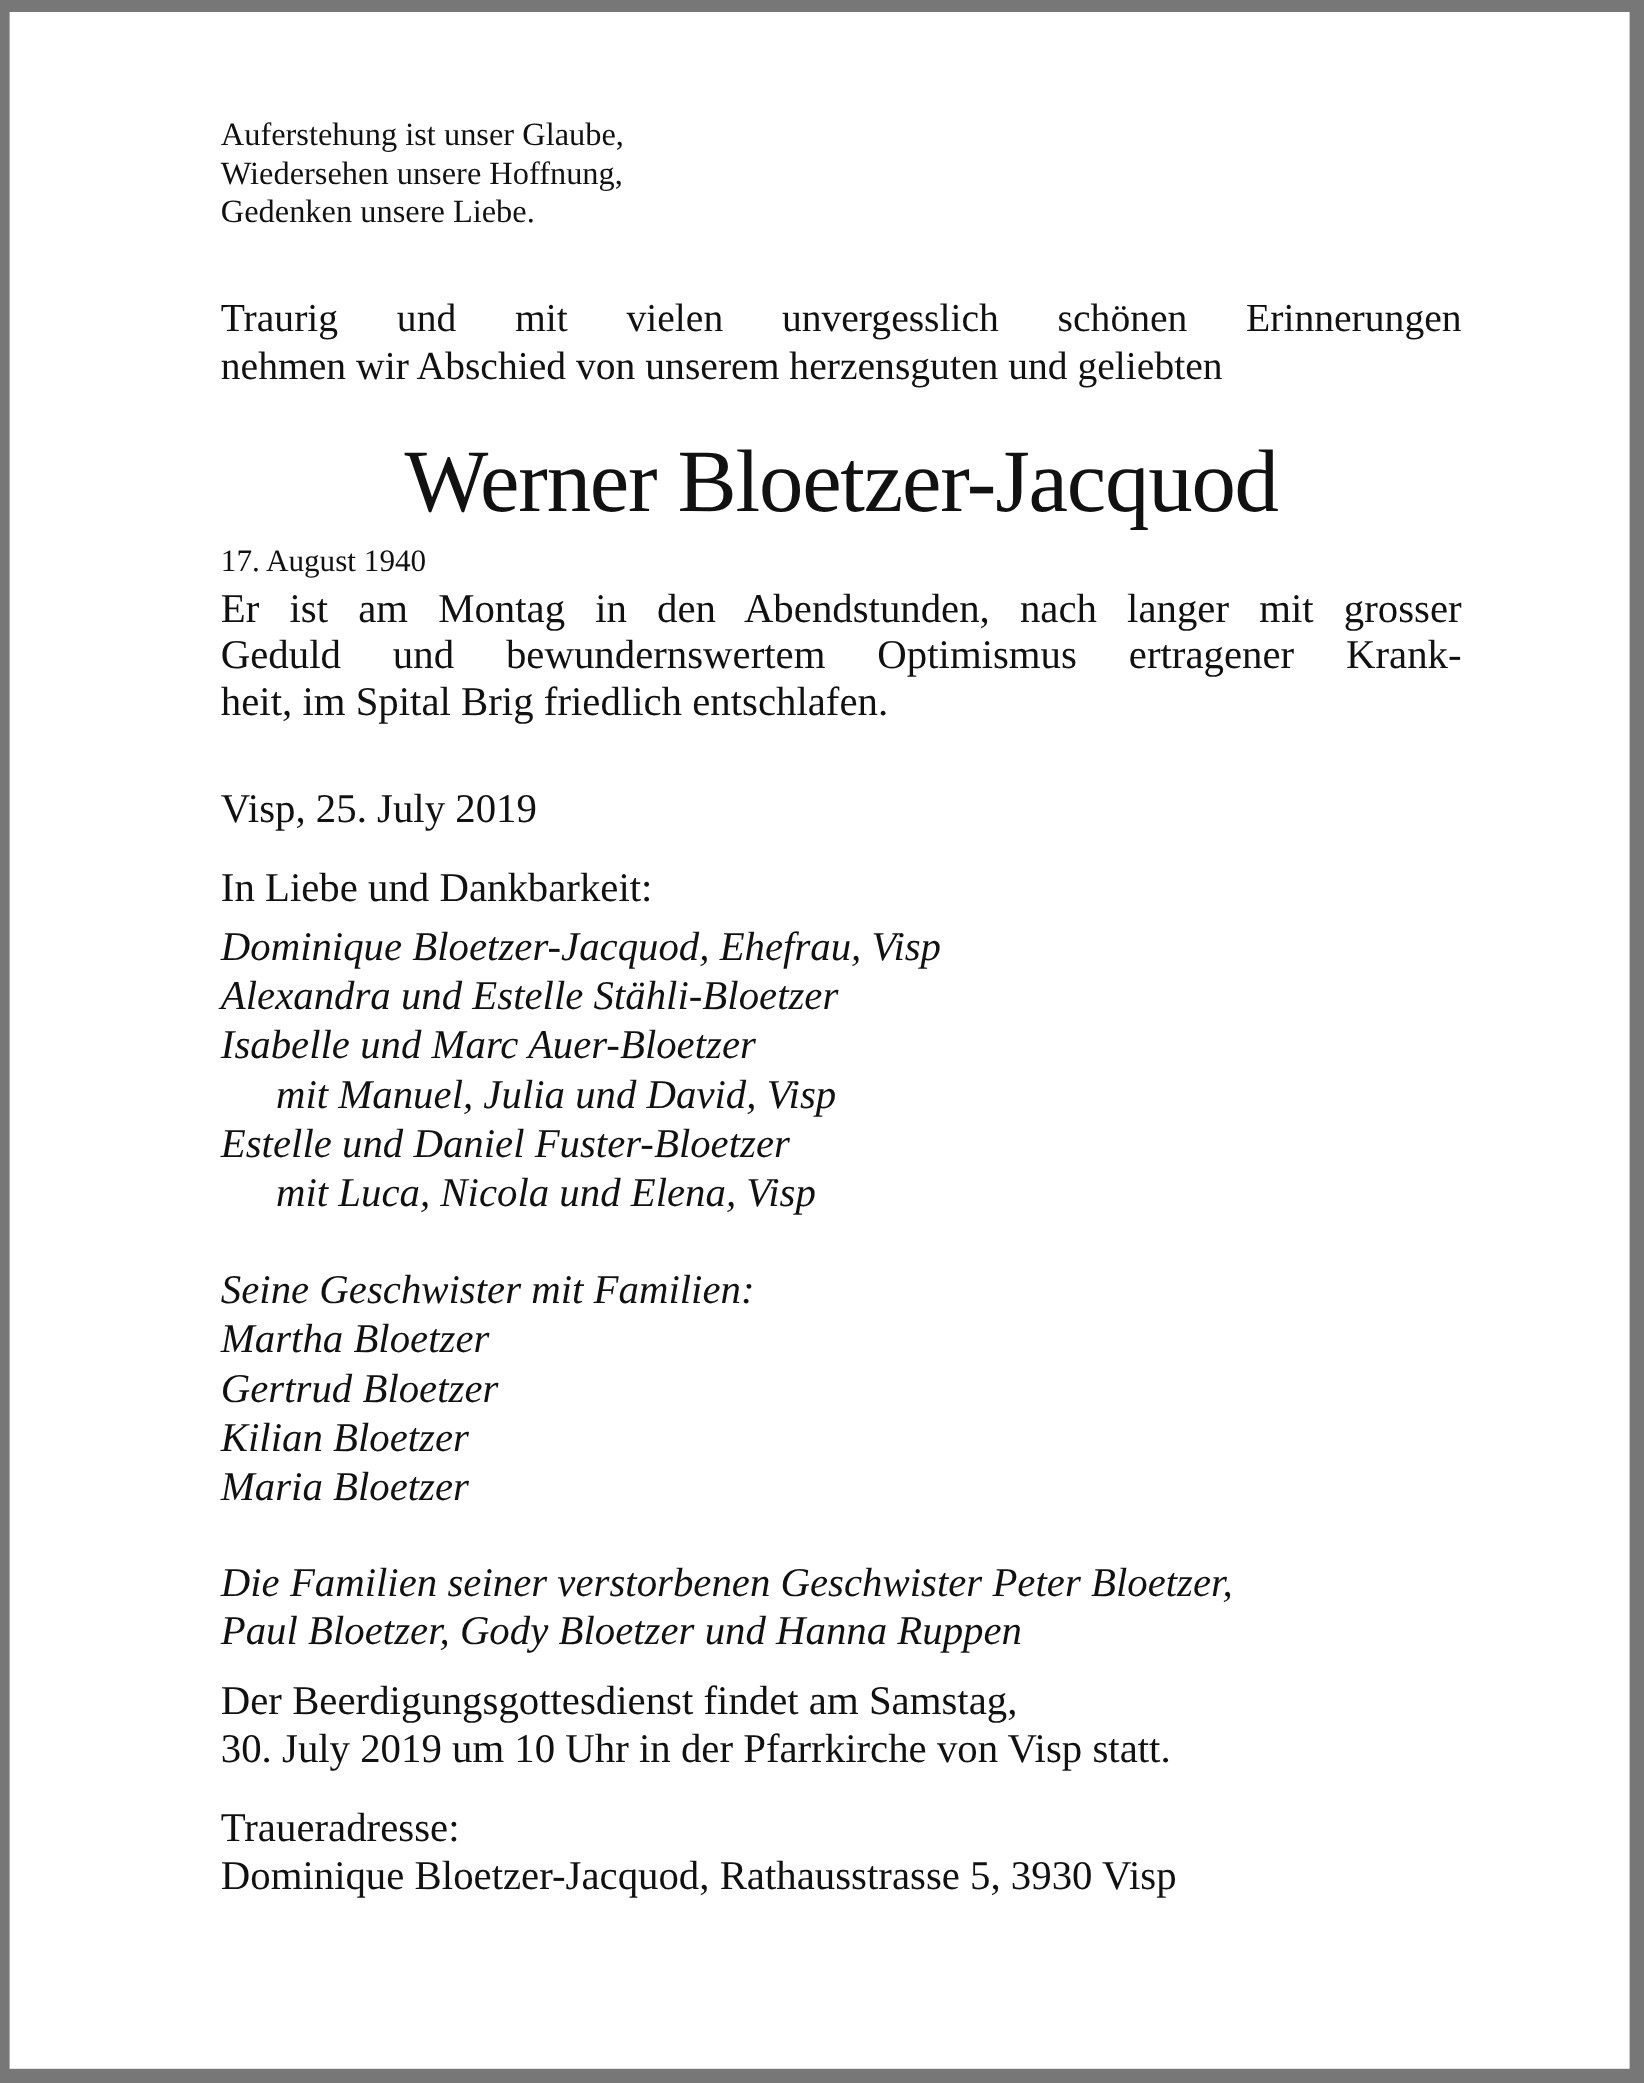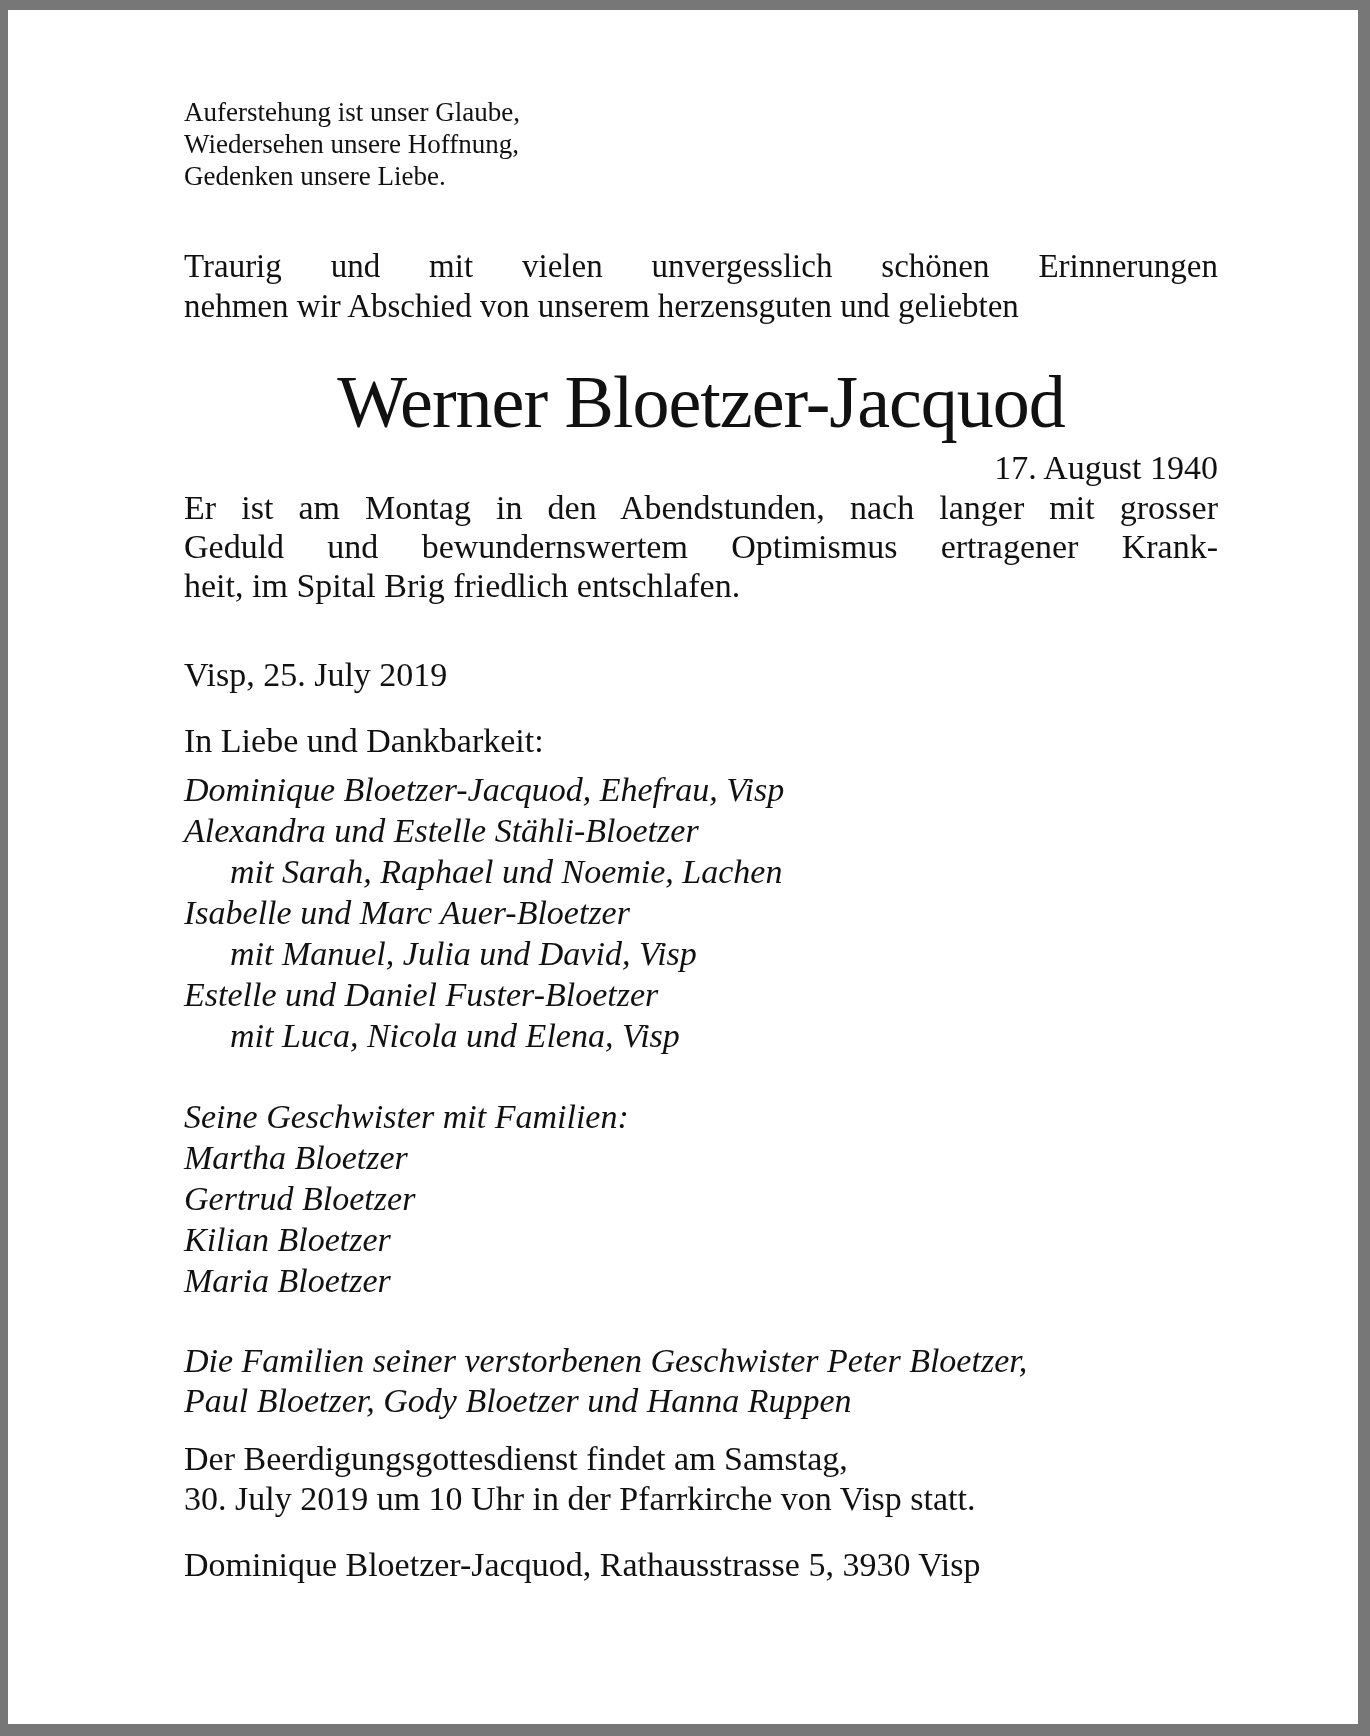--- a/index.html
+++ b/index.html
@@ -41,23 +41,23 @@
     margin-top: 36px;
     font-size: 74px;
     line-height: 80px;
     font-weight: normal;
     letter-spacing: -1px;
     text-align: center;
     white-space: nowrap;
   }
   .birth-date {
     margin-top: 6px;
-    font-size: 34px;
+    font-size: 26px;
     line-height: 40px;
-    text-align: right;
+    text-align: left;
   }
   .death-notice {
     font-size: 34px;
     line-height: 39px;
   }
   .place-date {
     margin-top: 50px;
     font-size: 34px;
     line-height: 40px;
   }
@@ -123,21 +123,20 @@
       <div>heit, im Spital Brig friedlich entschlafen.</div>
     </div>
 
     <div class="place-date">Visp, 25. July 2019</div>
 
     <div class="gratitude">In Liebe und Dankbarkeit:</div>
 
     <div class="family-list">
       <div>Dominique Bloetzer-Jacquod, Ehefrau, Visp</div>
       <div>Alexandra und Estelle Stähli-Bloetzer</div>
-      <div class="indent">mit Sarah, Raphael und Noemie, Lachen</div>
       <div>Isabelle und Marc Auer-Bloetzer</div>
       <div class="indent">mit Manuel, Julia und David, Visp</div>
       <div>Estelle und Daniel Fuster-Bloetzer</div>
       <div class="indent">mit Luca, Nicola und Elena, Visp</div>
     </div>
 
     <div class="siblings">
       <div>Seine Geschwister mit Familien:</div>
       <div>Martha Bloetzer</div>
       <div>Gertrud Bloetzer</div>
@@ -149,17 +148,18 @@
       <div>Die Familien seiner verstorbenen Geschwister Peter Bloetzer,</div>
       <div>Paul Bloetzer, Gody Bloetzer und Hanna Ruppen</div>
     </div>
 
     <div class="funeral">
       <div>Der Beerdigungsgottesdienst findet am Samstag,</div>
       <div>30. July 2019 um 10 Uhr in der Pfarrkirche von Visp statt.</div>
     </div>
 
     <div class="address">
+      <div>Traueradresse:</div>
       <div>Dominique Bloetzer-Jacquod, Rathausstrasse 5, 3930 Visp</div>
     </div>
 
   </div>
 </div>
 
 </body></html>

